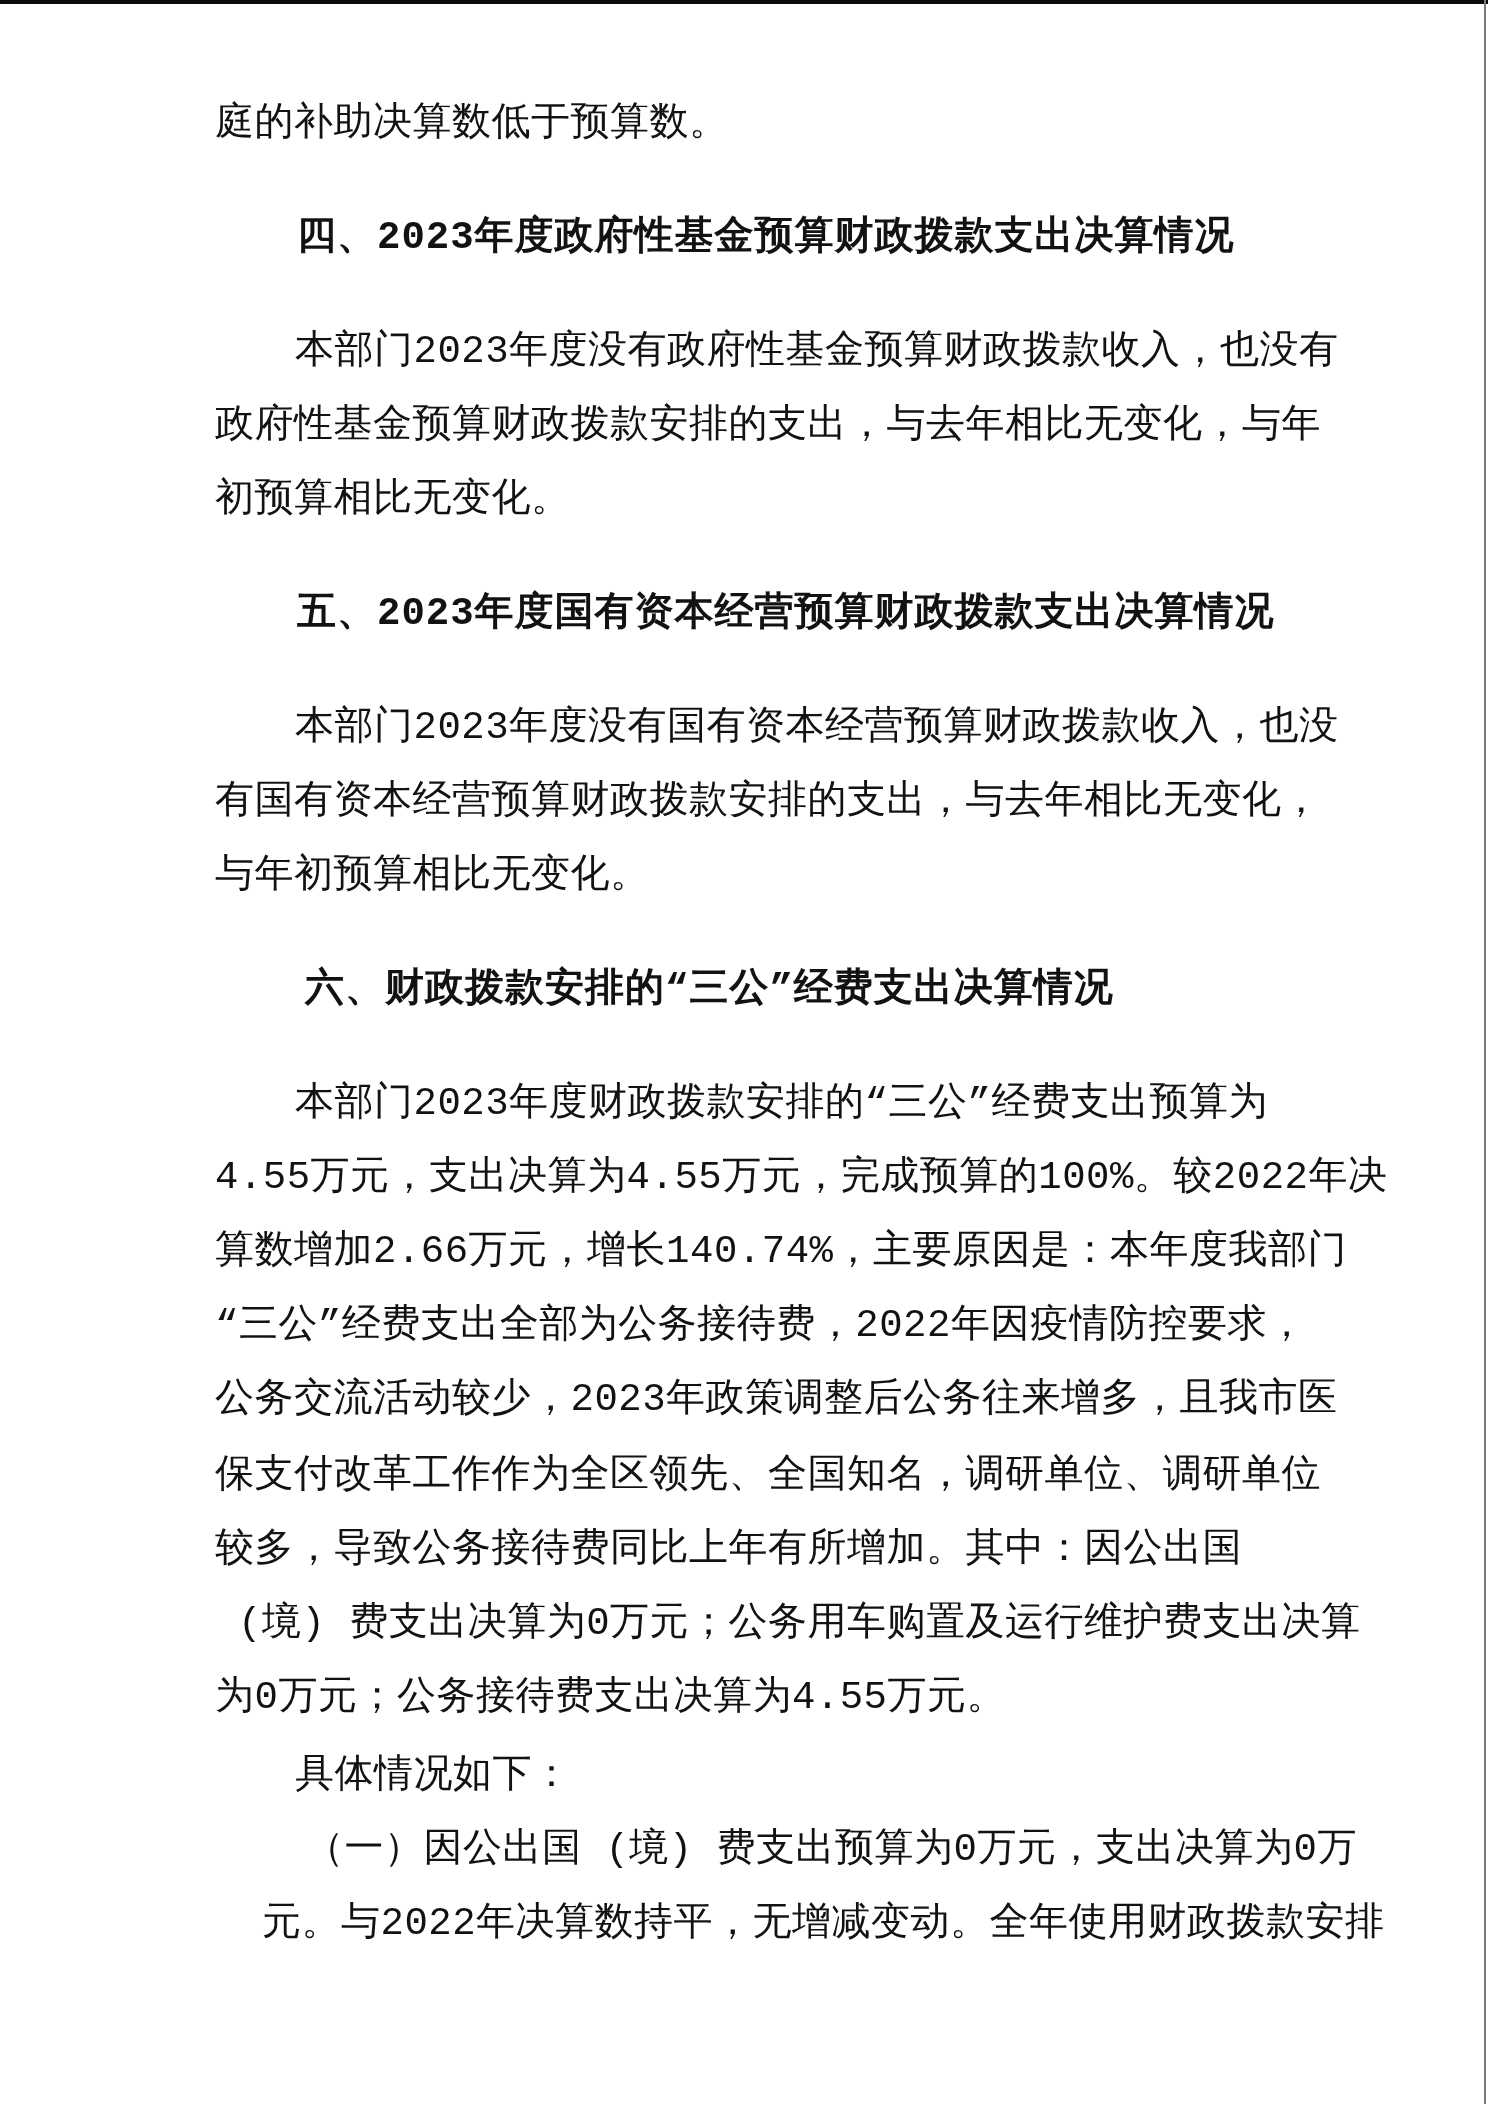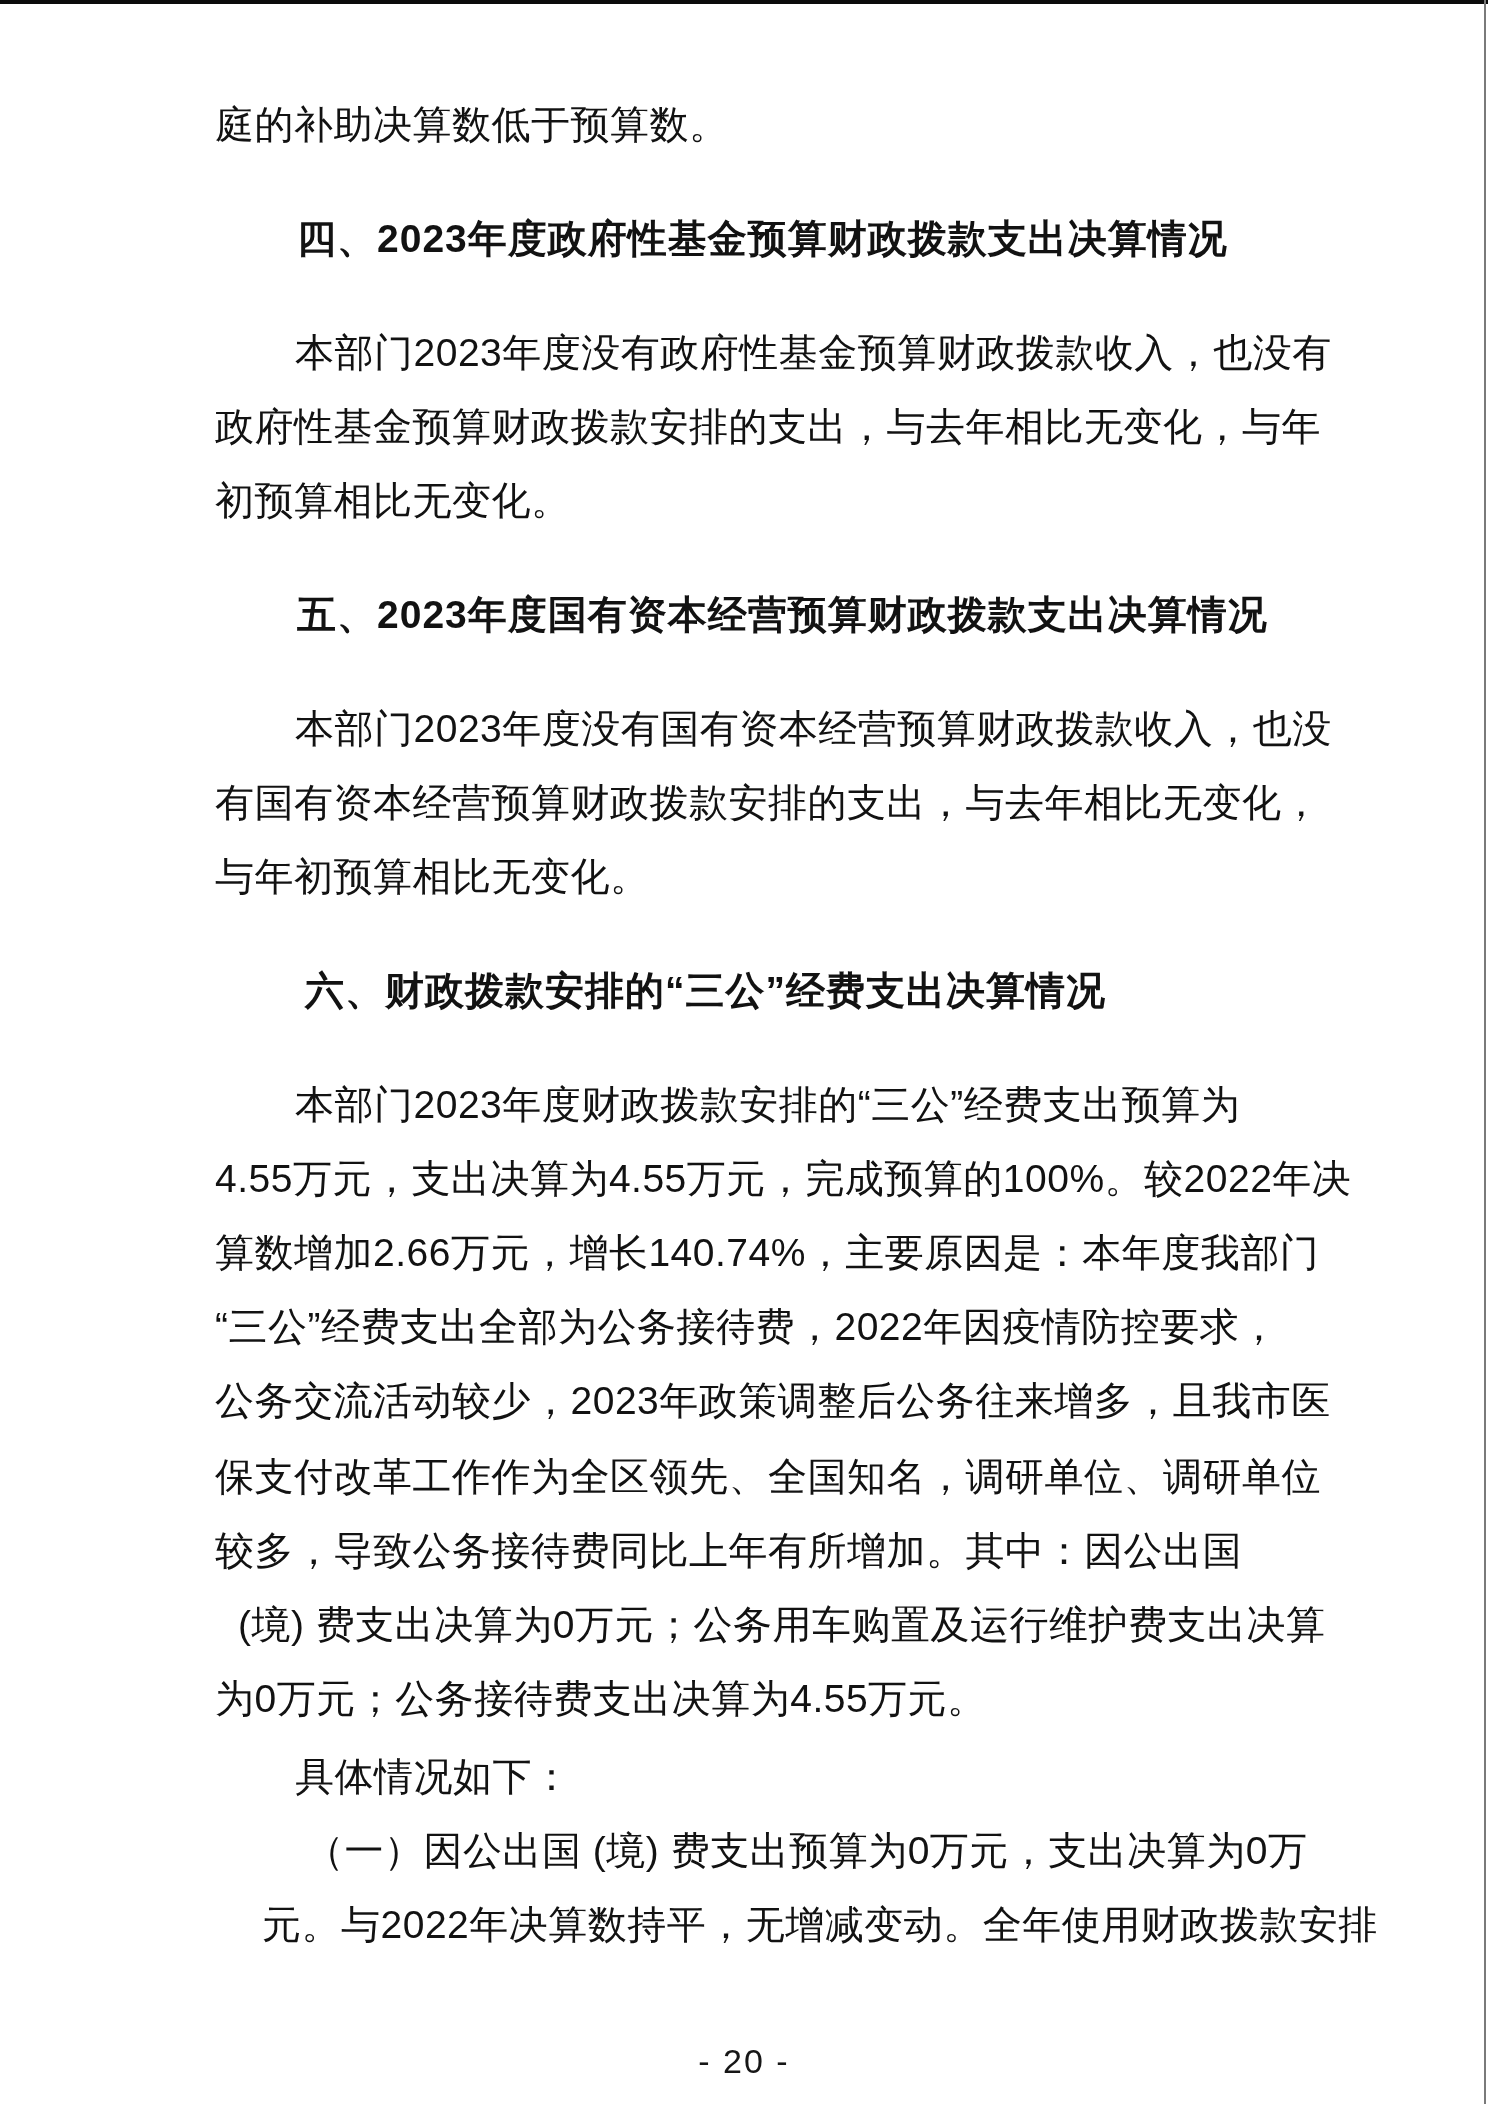--- a/index.html
+++ b/index.html
@@ -6,21 +6,21 @@
     margin: 0;
     padding: 0;
     background: #ffffff;
   }
   .page {
     position: relative;
     width: 1488px;
     height: 2104px;
     background: #ffffff;
     overflow: hidden;
-    font-family: Liberation Sans, sans-serif;
+    font-family: Liberation Mono, monospace;
     color: #121212;
   }
   .window-top-edge {
     position: absolute;
     top: 0; left: 0;
     width: 100%;
     height: 4px;
     background: #0b0b0b;
   }
   .page-right-edge {
@@ -79,14 +79,13 @@
       <div class="doc-line" style="left: 215px; top: 1379px; text-align: center;">公务交流活动较少，2023年政策调整后公务往来增多，且我市医</div>
       <div class="doc-line" style="left: 215px; top: 1455px;">保支付改革工作作为全区领先、全国知名，调研单位、调研单位</div>
       <div class="doc-line" style="left: 215px; top: 1529px;">较多，导致公务接待费同比上年有所增加。其中：因公出国</div>
       <div class="doc-line" style="left: 238px; top: 1603px;">(境) 费支出决算为0万元；公务用车购置及运行维护费支出决算</div>
       <div class="doc-line" style="left: 215px; top: 1677px;">为0万元；公务接待费支出决算为4.55万元。</div>
       <div class="doc-line" style="left: 295px; top: 1755px;">具体情况如下：</div>
       <div class="doc-line" style="left: 305px; top: 1829px;">（一）因公出国 (境) 费支出预算为0万元，支出决算为0万</div>
       <div class="doc-line" style="left: 215px; top: 1903px; margin-left: 47px;">元。与2022年决算数持平，无增减变动。全年使用财政拨款安排</div>
     </div>
 
-  <div class="page-number">- 20 -</div>
 </div>
 
 </body></html>

